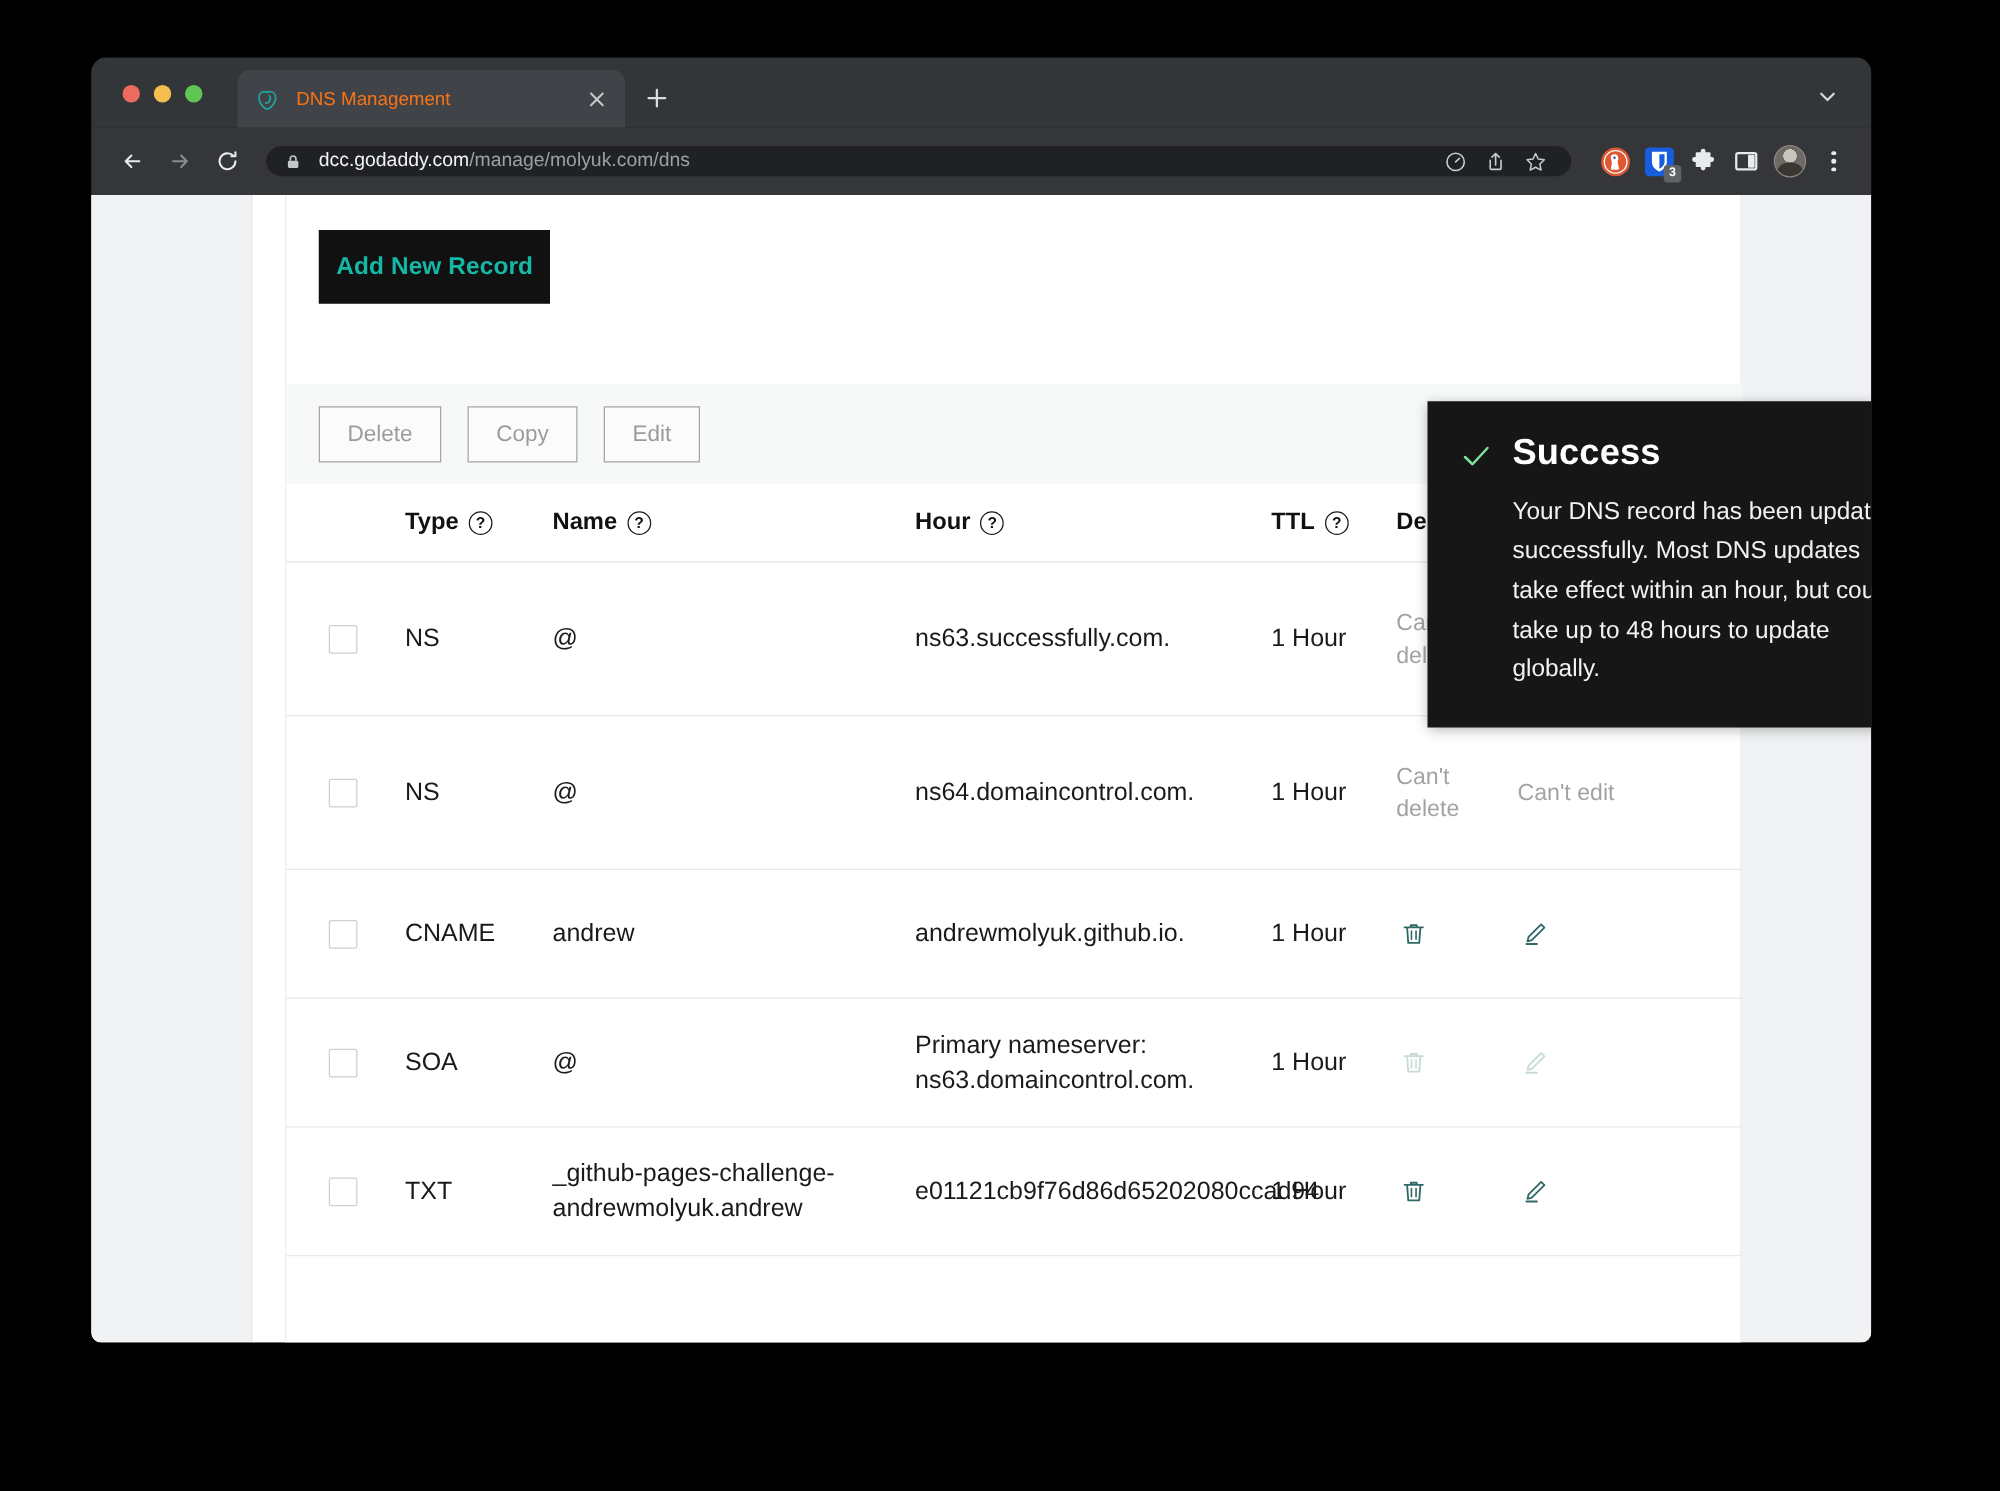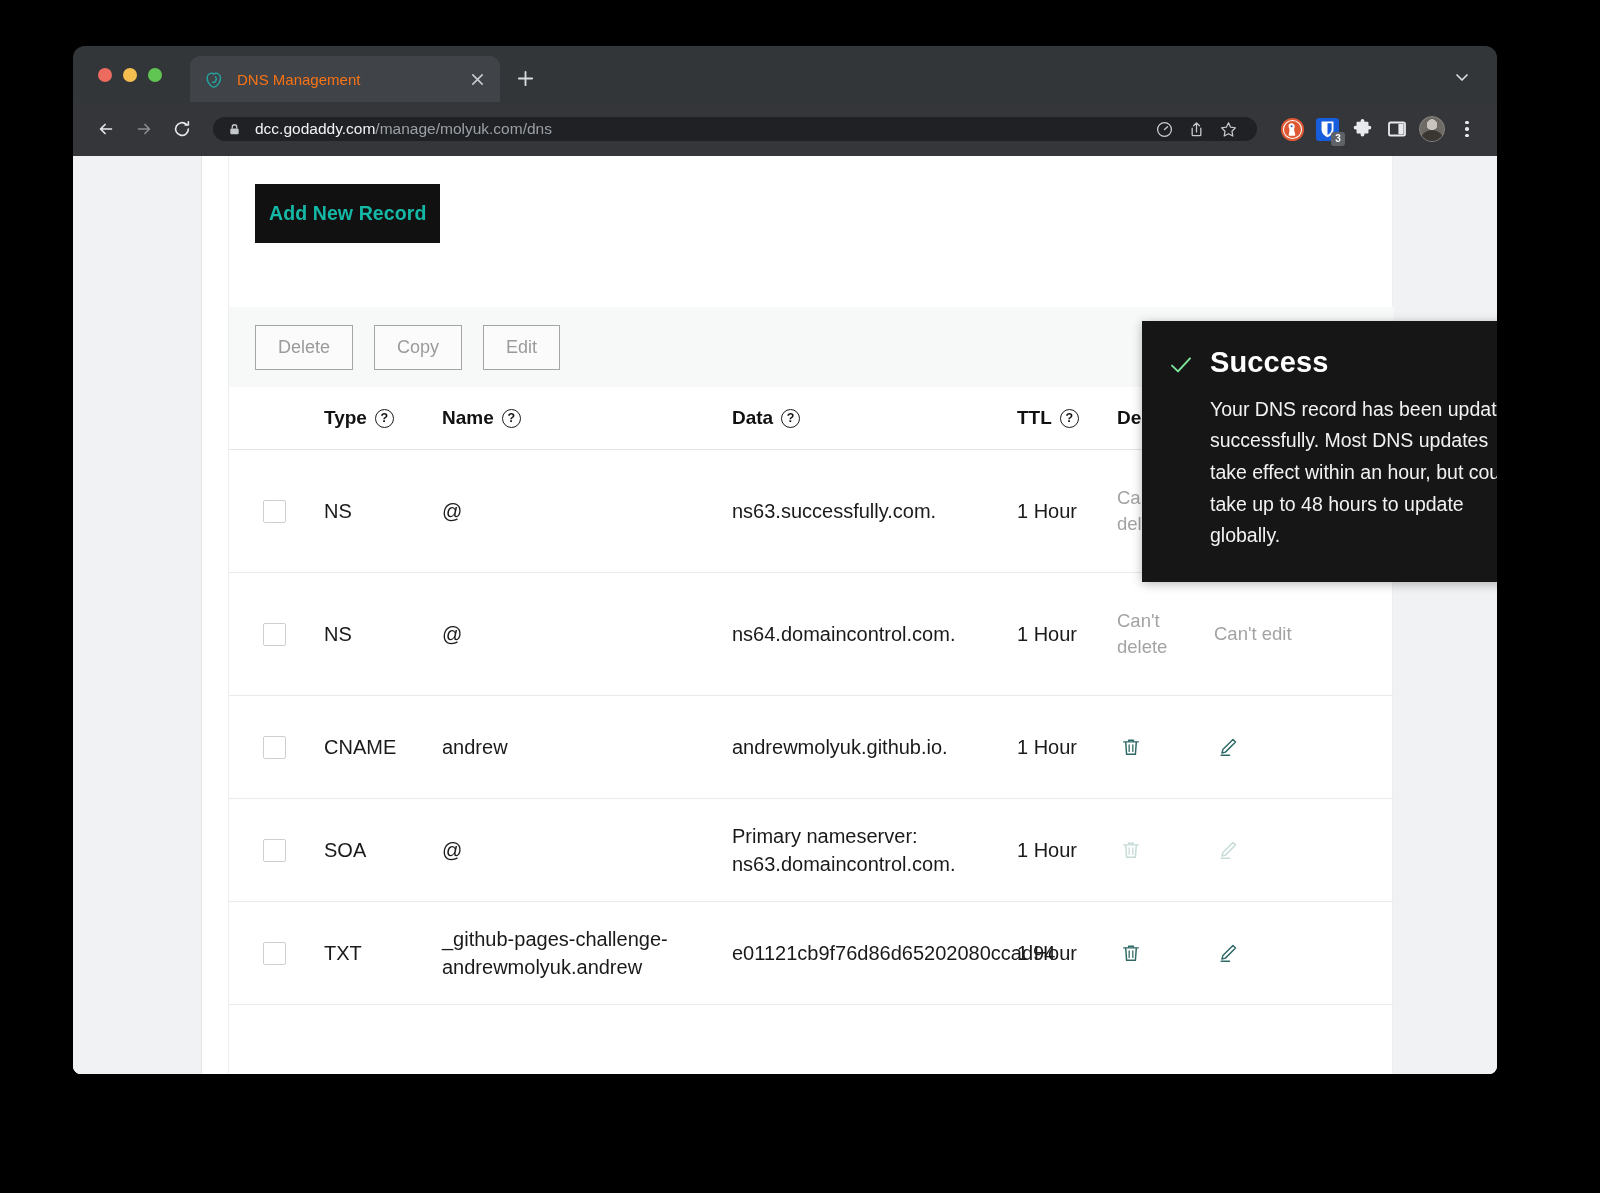--- a/index.html
+++ b/index.html
@@ -487,21 +487,21 @@
             <div class="cell"></div>
             <div class="cell">
               <span>Type</span>
               <span class="help-icon">?</span>
             </div>
             <div class="cell">
               <span>Name</span>
               <span class="help-icon">?</span>
             </div>
             <div class="cell">
-              <span>Data</span>
+              <span>Hour</span>
               <span class="help-icon">?</span>
             </div>
             <div class="cell">
               <span>TTL</span>
               <span class="help-icon">?</span>
             </div>
             <div class="cell">Delete</div>
             <div class="cell">Edit</div>
           </div>
 

